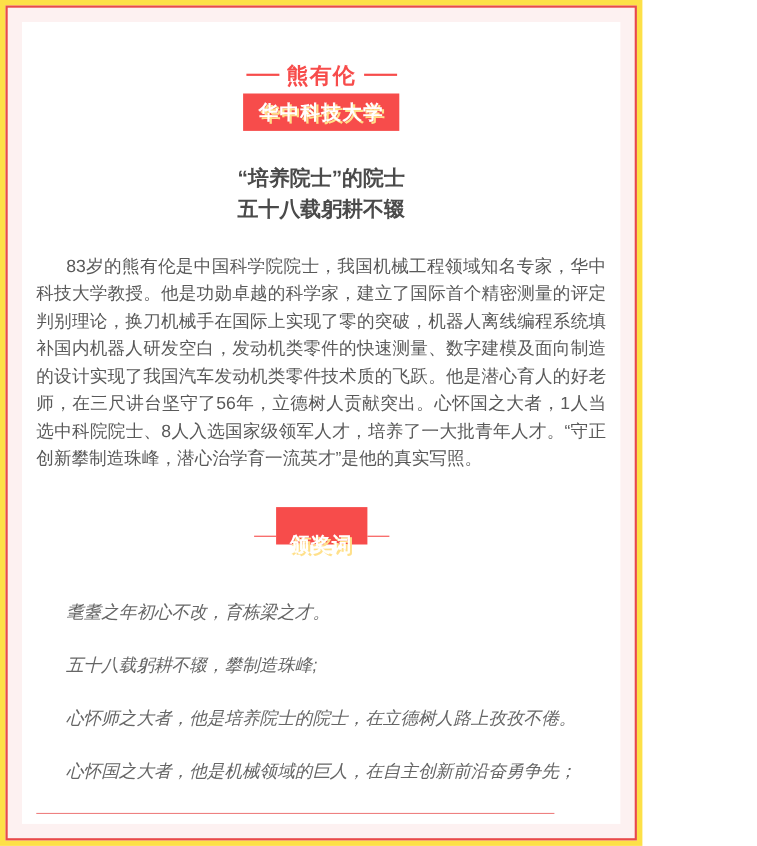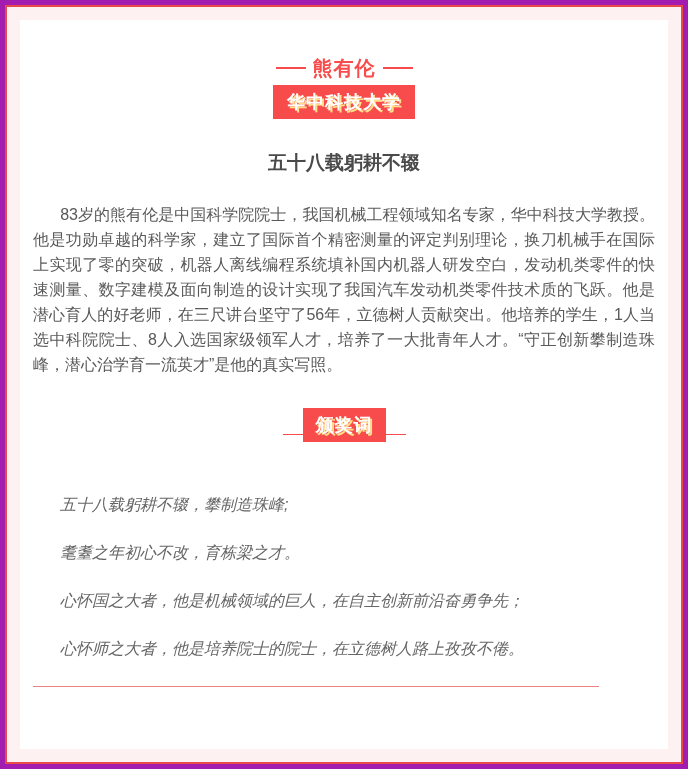--- a/index.html
+++ b/index.html
@@ -3,24 +3,24 @@
 <meta charset="utf-8">
 <style>
   * { margin: 0; padding: 0; box-sizing: border-box; }
   html, body {
     width: 688px;
     font-family: "Liberation Sans", "DejaVu Sans", sans-serif;
   }
   body { background: #ffffff; }
 
   .page {
-    width: 688px;
+    width: 584px;
     height: 769px;
     padding: 5px;
-    background: #a21caf;
+    background: #fde047;
   }
   .frame {
     width: 100%;
     height: 100%;
     border: 2px solid #e84a4a;
     background: #fdf1f1;
     padding: 13px;
   }
   .card {
     width: 100%;
@@ -106,21 +106,21 @@
     margin-bottom: 7px;
   }
   .award-badge {
     display: inline-block;
     background: #f74c4b;
     color: #ffffff;
     font-size: 18px;
     font-weight: bold;
     height: 34px;
     line-height: 34px;
-    padding: 0 13px;
+    padding: 17px 13px;
     letter-spacing: 1px;
     text-shadow: 2px 2px 0 #ffe08a;
   }
 
   
   .award-lines { margin-top: 52px; }
   .award-lines p {
     color: #666666;
     font-style: italic;
     font-size: 16px;
@@ -148,35 +148,36 @@
         <span class="name-dash"></span>
         <span class="laureate-name">熊有伦</span>
         <span class="name-dash"></span>
       </div>
 
       <div class="affil-row">
         <span class="affil-badge">华中科技大学</span>
       </div>
 
       <div class="headline">
+        <div>“培养院士”的院士</div>
         <div>五十八载躬耕不辍</div>
       </div>
 
-      <p class="bio">83岁的熊有伦是中国科学院院士，我国机械工程领域知名专家，华中科技大学教授。他是功勋卓越的科学家，建立了国际首个精密测量的评定判别理论，换刀机械手在国际上实现了零的突破，机器人离线编程系统填补国内机器人研发空白，发动机类零件的快速测量、数字建模及面向制造的设计实现了我国汽车发动机类零件技术质的飞跃。他是潜心育人的好老师，在三尺讲台坚守了56年，立德树人贡献突出。他培养的学生，1人当选中科院院士、8人入选国家级领军人才，培养了一大批青年人才。“守正创新攀制造珠峰，潜心治学育一流英才”是他的真实写照。</p>
+      <p class="bio">83岁的熊有伦是中国科学院院士，我国机械工程领域知名专家，华中科技大学教授。他是功勋卓越的科学家，建立了国际首个精密测量的评定判别理论，换刀机械手在国际上实现了零的突破，机器人离线编程系统填补国内机器人研发空白，发动机类零件的快速测量、数字建模及面向制造的设计实现了我国汽车发动机类零件技术质的飞跃。他是潜心育人的好老师，在三尺讲台坚守了56年，立德树人贡献突出。心怀国之大者，1人当选中科院院士、8人入选国家级领军人才，培养了一大批青年人才。“守正创新攀制造珠峰，潜心治学育一流英才”是他的真实写照。</p>
 
       <div class="award-badge-row">
         <span class="award-line"></span>
         <span class="award-badge">颁奖词</span>
         <span class="award-line"></span>
       </div>
 
       <div class="award-lines">
+        <p>耄耋之年初心不改，育栋梁之才。</p>
         <p>五十八载躬耕不辍，攀制造珠峰;</p>
-        <p>耄耋之年初心不改，育栋梁之才。</p>
+        <p>心怀师之大者，他是培养院士的院士，在立德树人路上孜孜不倦。</p>
         <p>心怀国之大者，他是机械领域的巨人，在自主创新前沿奋勇争先；</p>
-        <p>心怀师之大者，他是培养院士的院士，在立德树人路上孜孜不倦。</p>
       </div>
 
       <hr class="bottom-rule">
 
     </div>
   </div>
 </div>
 
 </body></html>

